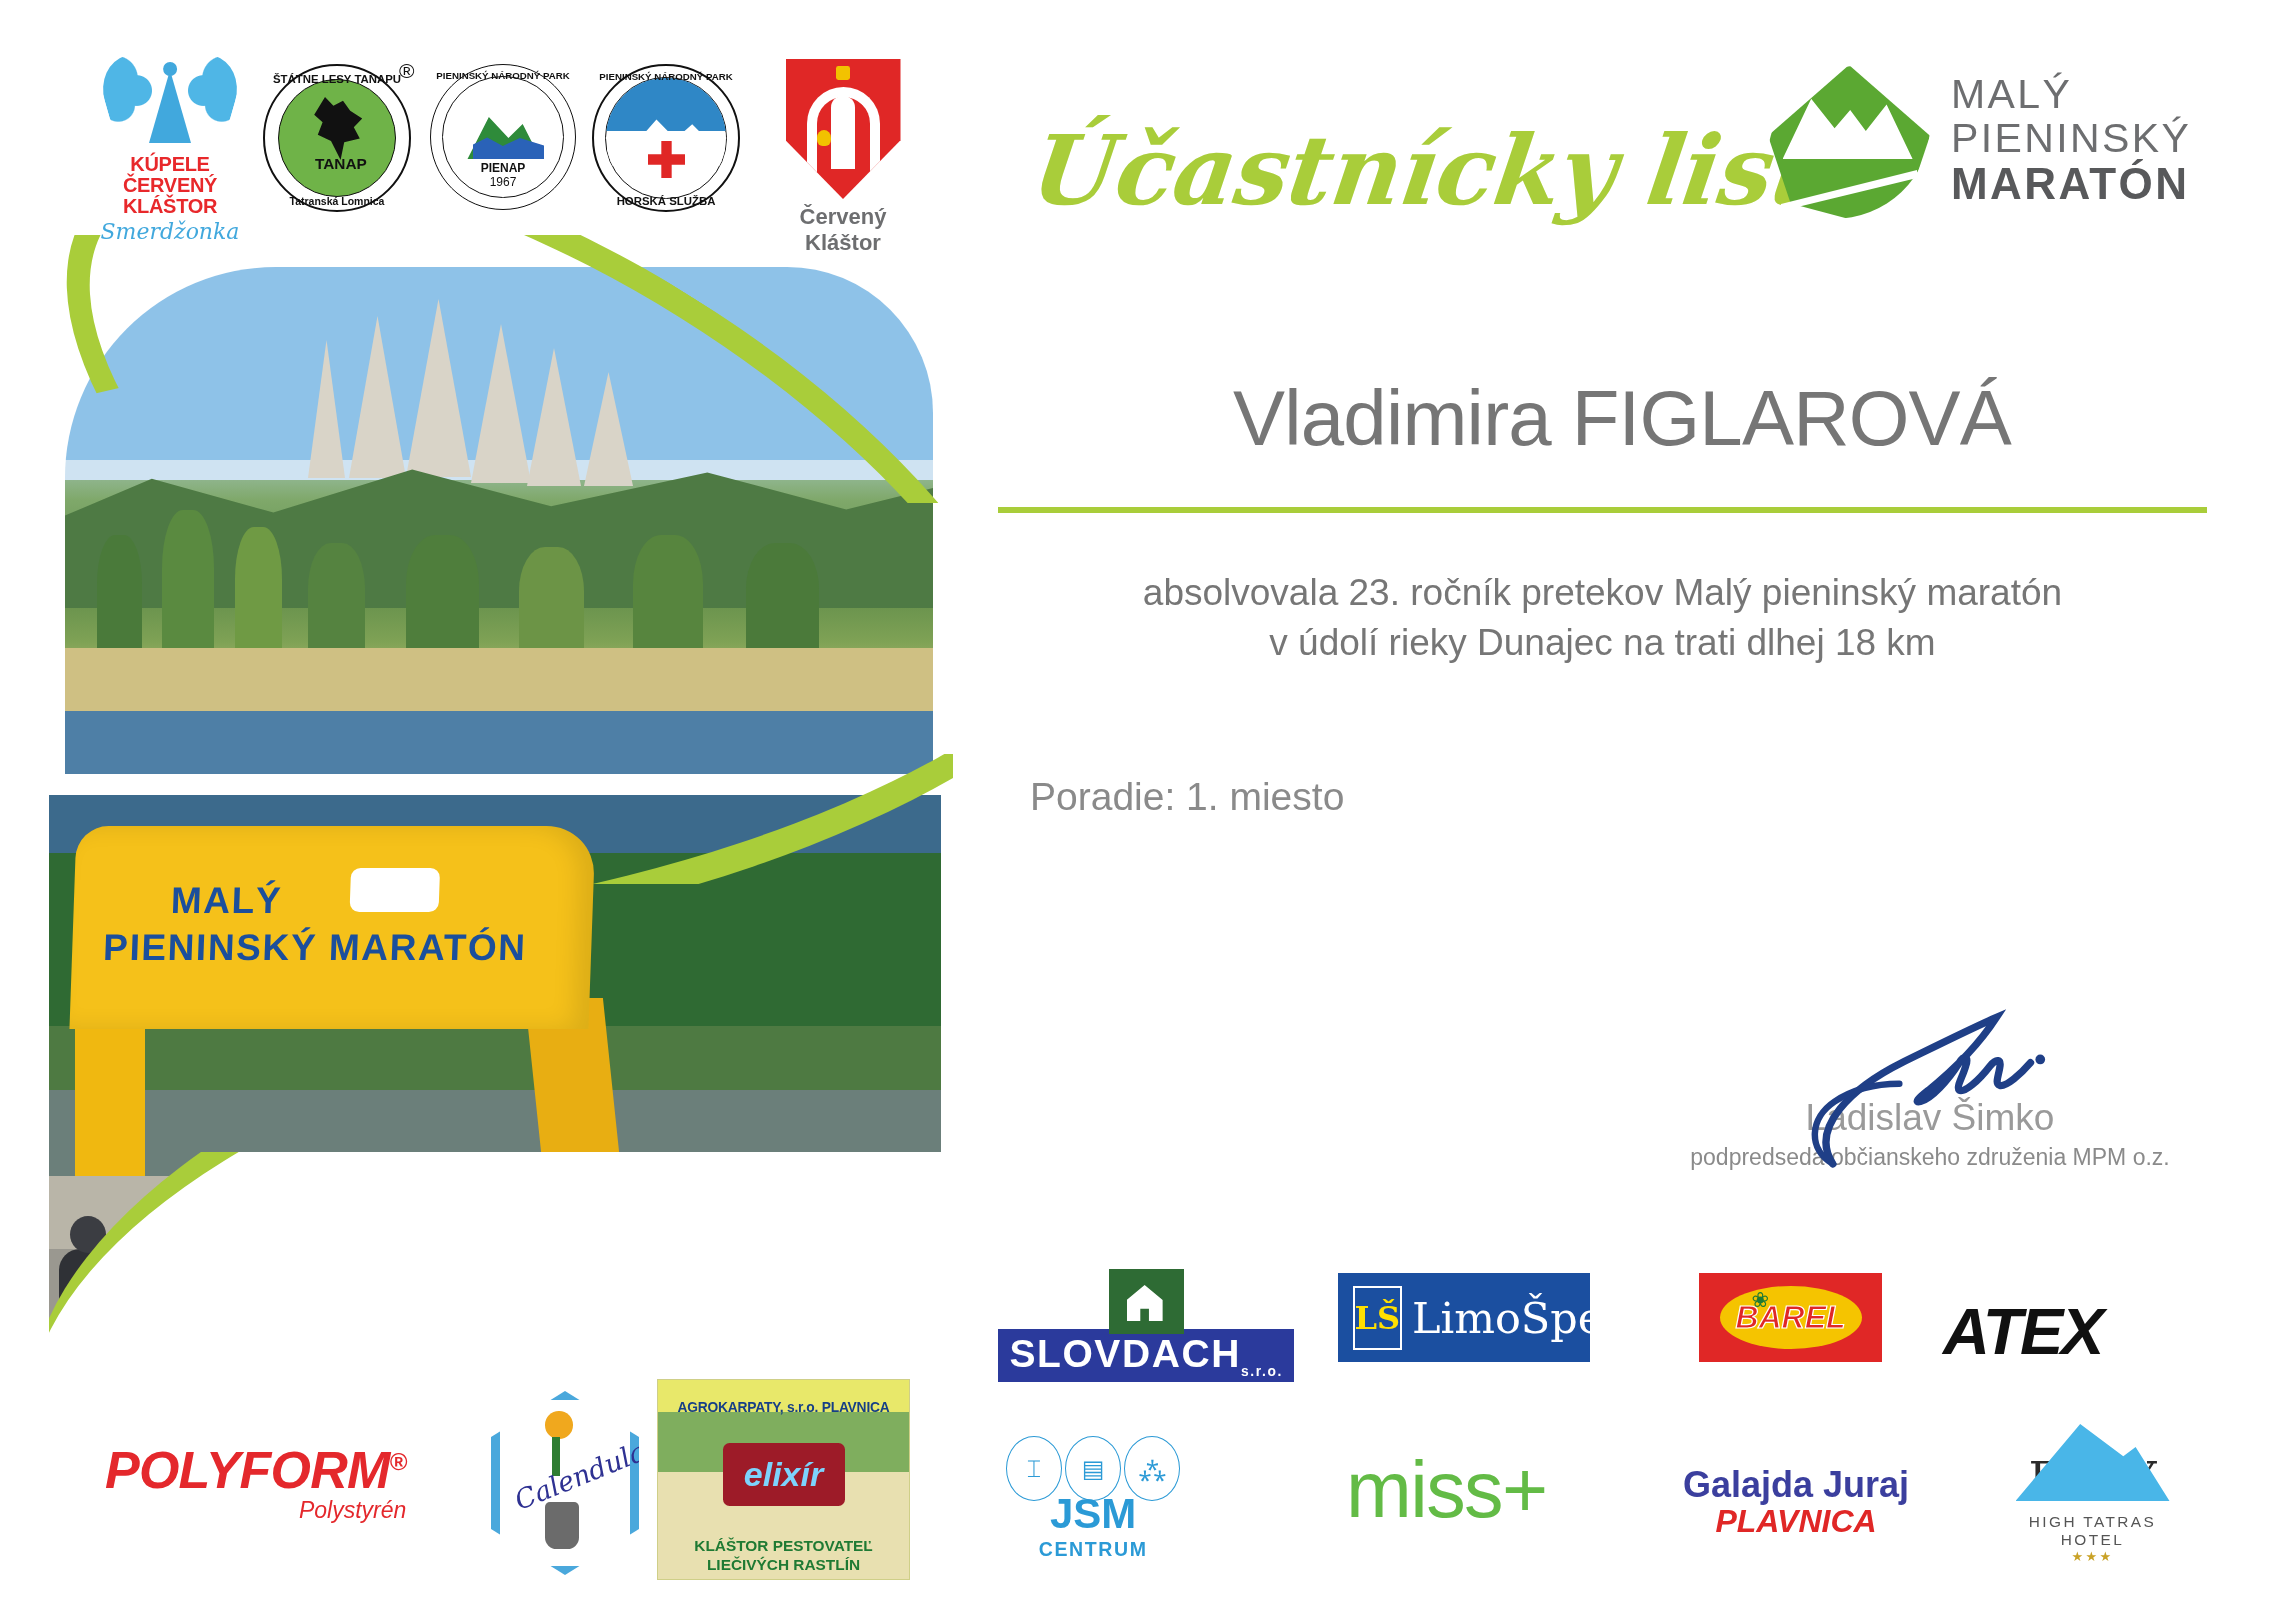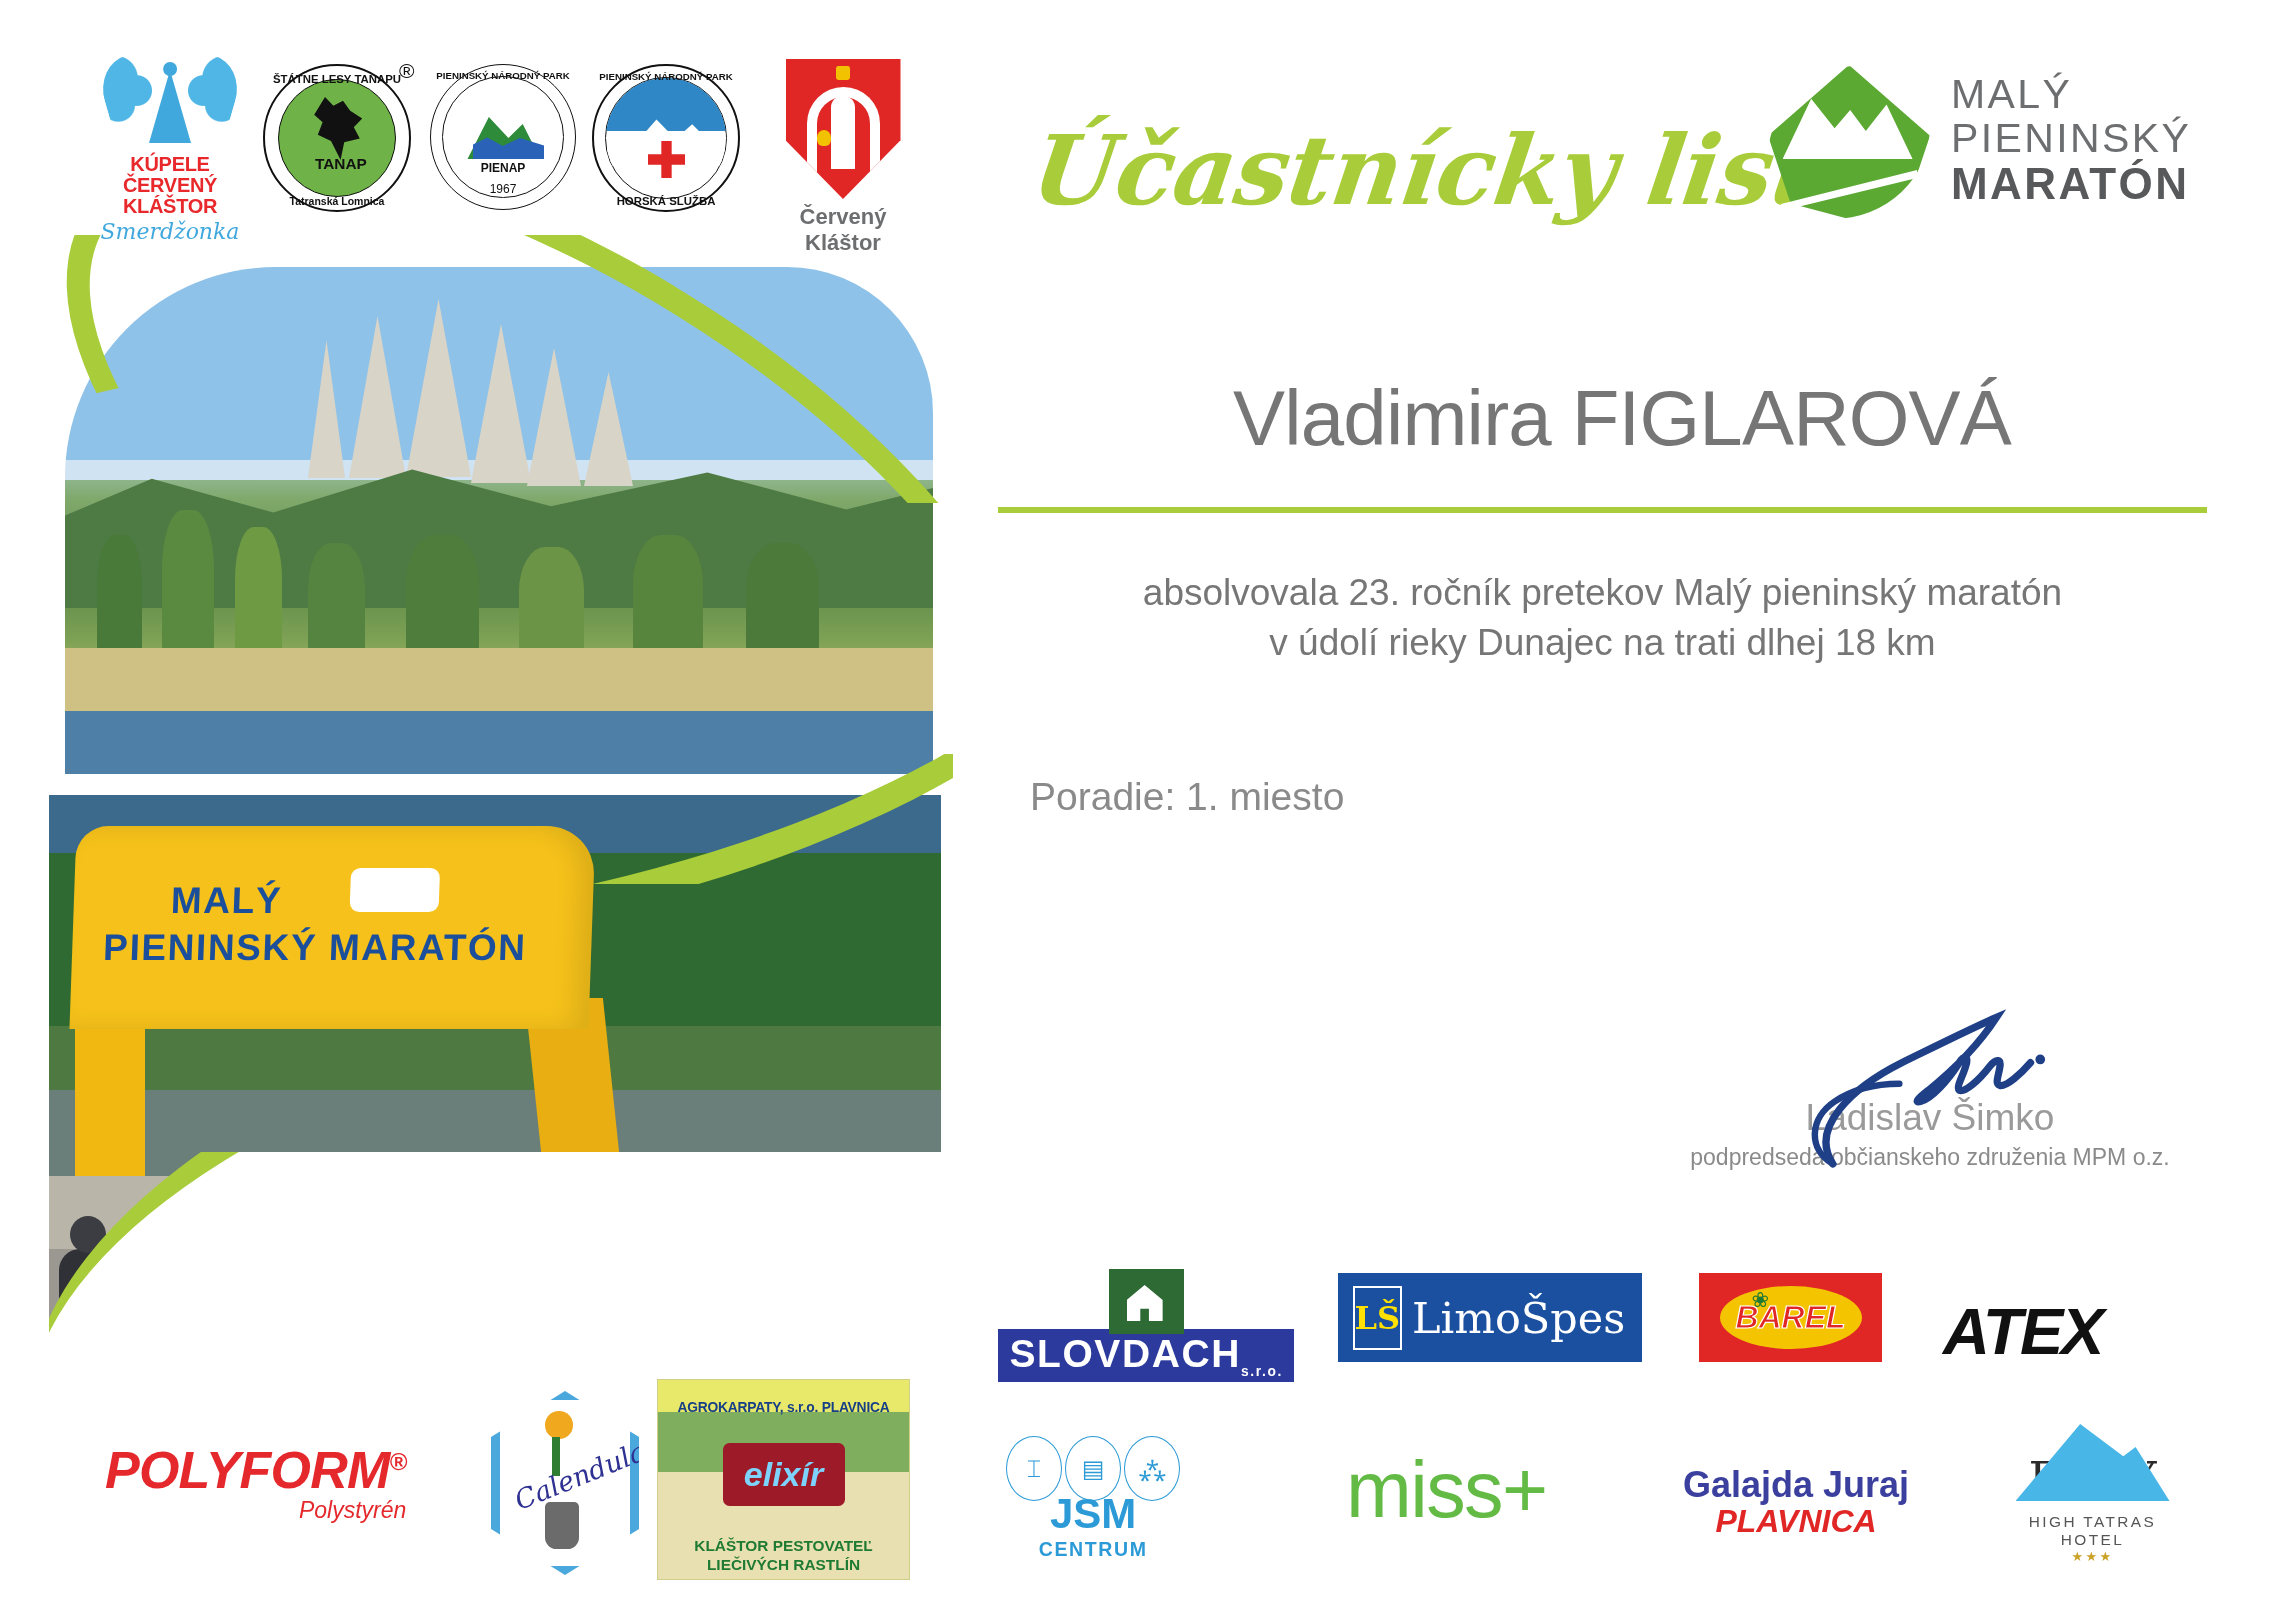--- a/index.html
+++ b/index.html
@@ -136,21 +136,21 @@
   .sd-word{background:#2b3a9c;color:#fff;font-weight:bold;font-size:39px;letter-spacing:1.6px;
      padding:3.2px 11.4px;display:inline-block;margin-top:-4.9px;}
   #sp-jsm{left:1006px;top:1436px;text-align:center;}
   .jsm-circles{display:flex;gap:3.2px;justify-content:center;}
   .jsm-c{width:54px;height:63px;border-radius:50%;border:1.6px solid #2b9ad6;
      display:flex;align-items:center;justify-content:center;color:#2b9ad6;font-size:24px;}
   .jsm-word{color:#2b9ad6;font-weight:bold;font-size:42px;margin-top:-11.4px;}
   .jsm-sub{color:#2b9ad6;font-weight:bold;font-size:19.5px;letter-spacing:1.6px;}
 
   #sp-limo{left:1338px;top:1273px;}
-  .limo-box{width:304px;height:89px;background:#1b4fa0;display:flex;align-items:center;gap:9.7px;padding-left:14.6px;box-sizing:border-box;}
+  .limo-box{width:252px;height:89px;background:#1b4fa0;display:flex;align-items:center;gap:9.7px;padding-left:14.6px;box-sizing:border-box;}
   .limo-mark{width:49px;height:60px;border:2.4px solid #fff;color:#ffe000;font-weight:bold;
      font-size:32px;display:flex;align-items:center;justify-content:center;font-family:"DejaVu Serif",serif;}
   .limo-word{color:#fff;font-size:43px;font-family:"DejaVu Serif",serif;}
   .limo-sro{color:#fff;font-size:14.6px;transform:rotate(90deg);align-self:flex-end;margin-bottom:13px;}
   #sp-miss{left:1346px;top:1444px;color:#63bb46;font-size:79px;letter-spacing:-1.6px;}
 
   #sp-barel{left:1699px;top:1273px;}
   .barel-box{width:183px;height:89px;background:#e02726;display:flex;align-items:center;justify-content:center;}
   .barel-oval{width:142px;height:63px;background:#f5c400;border-radius:50%;position:relative;
      display:flex;align-items:center;justify-content:center;}
@@ -211,21 +211,21 @@
       <div class="abs" style="left:27.6px;top:44px;width:89px;height:50px;background:#2e8b3a;
                   clip-path:polygon(10% 100%,34% 16%,56% 58%,72% 30%,92% 100%);"></div>
       <div class="abs" style="left:42px;top:70px;width:71px;height:24px;background:#2a62b8;
                   clip-path:polygon(0 40%,20% 10%,42% 46%,66% 12%,100% 44%,100% 100%,0 100%);"></div>
       <div class="abs" style="left:0;top:96px;width:100%;text-align:center;font-size:12px;font-weight:bold;color:#111;">
         <span>PIENAP</span>
       </div>
       <div class="abs" style="left:0;top:4.9px;width:100%;text-align:center;font-size:9.7px;font-weight:bold;color:#111;">
         <span>PIENINSKÝ NÁRODNÝ PARK</span>
       </div>
-      <div class="abs" style="left:0;bottom:13px;width:100%;text-align:center;font-size:12px;color:#111;">
+      <div class="abs" style="left:0;bottom:20px;width:100%;text-align:center;font-size:12px;color:#111;">
         <span>1967</span>
       </div>
     </div>
   </div>
 
   <div class="plogo" id="logo-hs">
     <div class="stamp" style="width:144px;height:144px;">
       <div class="stamp-inner" style="left:11.4px;top:11.4px;right:11.4px;bottom:11.4px;border:1.6px solid #111;overflow:hidden;">
         <div style="position:absolute;left:0;top:0;width:100%;height:44%;background:#2f87c6;"></div>
         <div style="position:absolute;left:0;top:26%;width:100%;height:46%;background:#fff;

